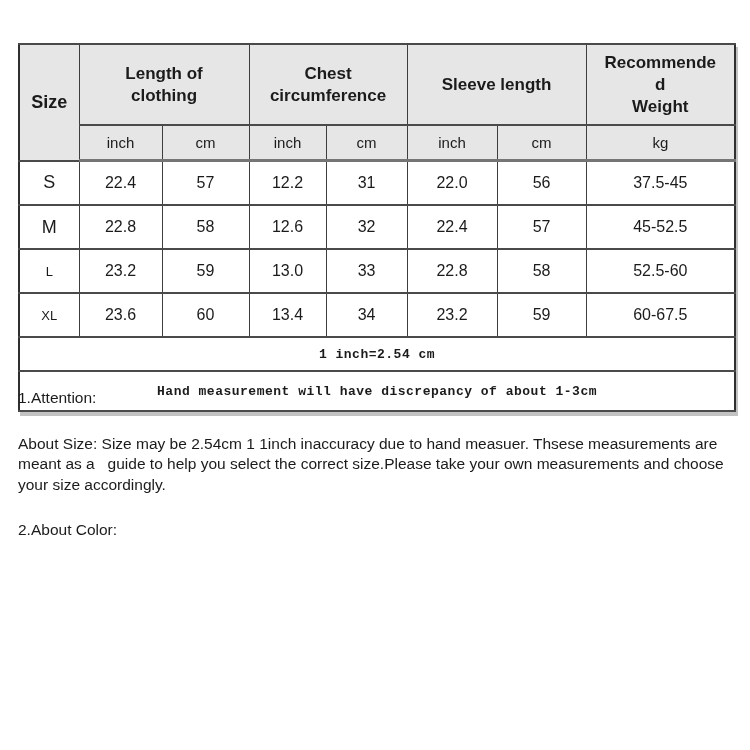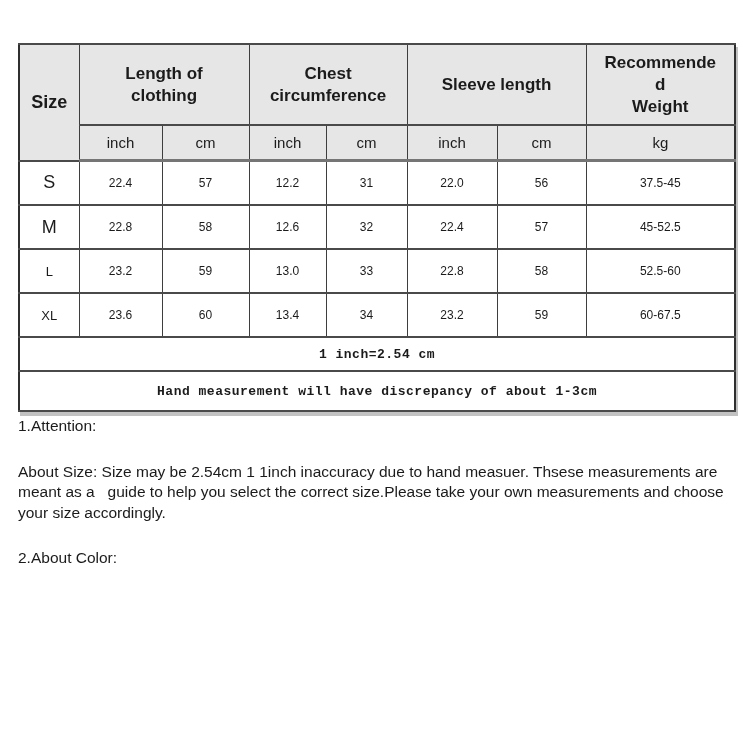--- a/index.html
+++ b/index.html
@@ -22,33 +22,33 @@
   }
   .r-head th {
     background:#e6e6e6; font-weight:bold; font-size:17px;
     white-space:pre-line; line-height:22px; height:79px;
   }
   .r-head th.c-size { font-size:18px; }
   .r-unit th {
     background:#e6e6e6; font-weight:normal; font-size:15px; height:33px;
     border-bottom:3px solid #757575;
   }
-  .r-data td { font-size:12px; height:42px; }
+  .r-data td { font-size:16px; height:42px; }
   .r-data td.c-size { font-size:18px; }
   .r-data td.c-size.sz-small { font-size:13px; }
   .r-fn td {
     font-family:"Liberation Mono", monospace; font-weight:bold; font-size:13px;
     letter-spacing:0.5px;
     margin-top:39px;
   }
   .r-fn1 td { height:32px; }
   .r-fn2 td { height:38px; }
   
   .notes {
-    position:absolute; left:18px; top:416px; width:720px;
+    position:absolute; left:18px; top:388px; width:720px;
     font-size:15.5px; line-height:20.5px; color:#1b1b1b;
   }
   .note { margin-bottom:25px; }
   .note-heading { white-space:pre-wrap; }
   .note-body { white-space:pre-wrap; }
 </style>
 </head>
 <body>
 
 <div class="sheet">

